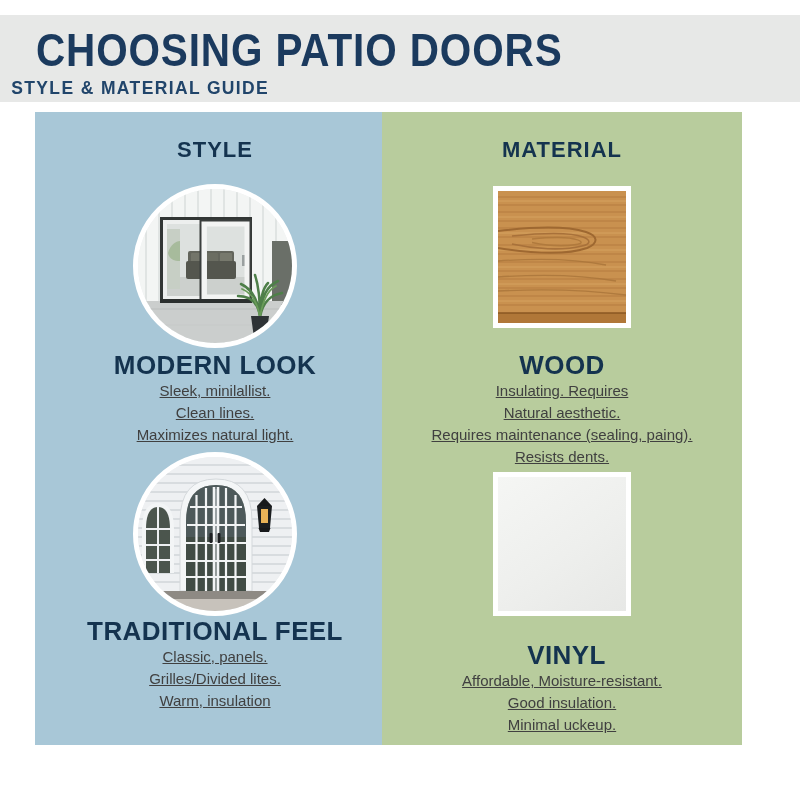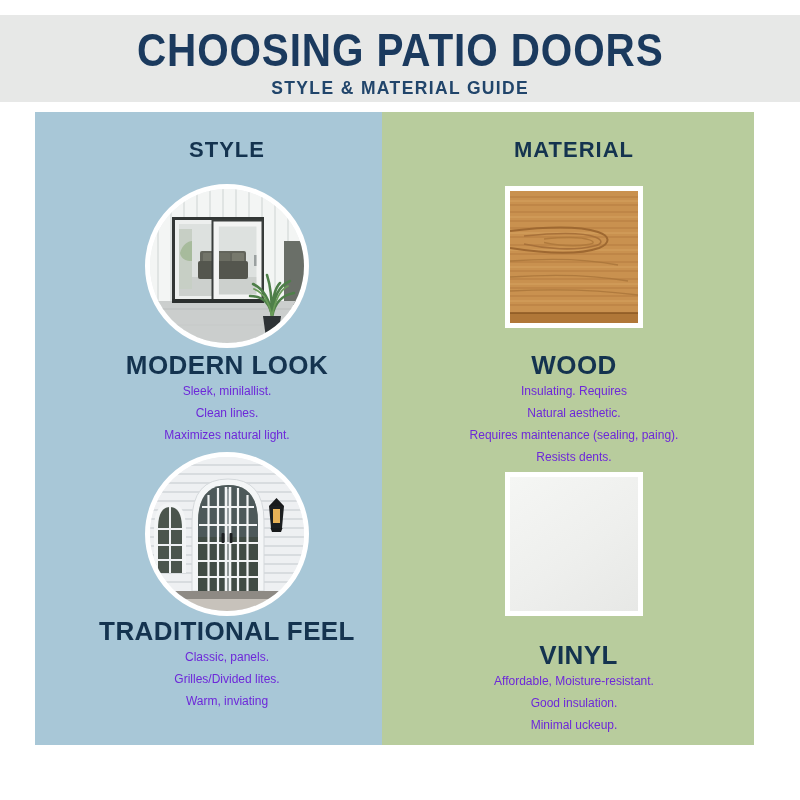--- a/index.html
+++ b/index.html
@@ -1,33 +1,33 @@
 <!DOCTYPE html>
 <html><head>
 <meta charset="utf-8">
 <style>
   html,body{margin:0;padding:0;}
   body{width:800px;height:800px;background:#ffffff;font-family:"Liberation Sans",sans-serif;}
   .page{position:relative;width:800px;height:800px;background:#ffffff;overflow:hidden;}
 
   
-  .header-band{position:absolute;left:0;top:15px;width:800px;height:87px;background:#e7e8e7;text-align:center;}
+  .header-band{position:absolute;left:0;top:15px;width:800px;height:87px;background:#e7e8e7;text-align:left;}
   .main-title{margin-top:11px;font-size:46px;line-height:48px;font-weight:bold;color:#1b3a5e;letter-spacing:1px;}
   .subtitle{margin-top:4px;font-size:19px;line-height:20px;font-weight:bold;color:#21456b;letter-spacing:1.5px;}
   .condensed{display:inline-block;transform:scaleX(0.88);transform-origin:center;white-space:nowrap;}
   .condensed-lite{display:inline-block;transform:scaleX(0.92);transform-origin:center;white-space:nowrap;}
 
   
-  .panel{position:absolute;top:112px;width:360px;height:633px;display:flex;flex-direction:column;align-items:center;padding-left:12px;}
+  .panel{position:absolute;top:112px;width:360px;height:633px;display:flex;flex-direction:column;align-items:center;}
   .panel-style{left:35px;background:#a8c7d7;}
   .panel-material{left:382px;background:#b8cc9d;}
   .col-title{margin-top:26px;font-size:22px;line-height:24px;font-weight:bold;color:#14334f;letter-spacing:1px;}
   .section-heading{font-size:26px;line-height:26px;font-weight:bold;color:#14334f;letter-spacing:0.4px;}
   .body-text{margin-top:2px;text-align:center;}
-  .body-line{font-size:12px;line-height:22px;color:#6d28d9;}
+  .body-line{font-size:15px;line-height:22px;color:#404040;text-decoration:underline;}
 
   
   .photo-circle{width:154px;height:154px;border-radius:50%;border:5px solid #ffffff;overflow:hidden;line-height:0;background:#eef0f2;}
   .circle-modern{margin-top:22px;}
   .circle-traditional{margin-top:6px;}
   .heading-modern{margin-top:4px;}
   .heading-traditional{margin-top:2px;}
   .swatch-frame{background:#ffffff;padding:5px;line-height:0;}
   .frame-wood{margin-top:24px;}
   .frame-vinyl{margin-top:4px;}
@@ -116,21 +116,21 @@
         <path d="M120.5 71 L132.5 71 L131 75 L122 75 Z" fill="#17191b"></path>
         <rect y="134" width="154" height="8" fill="#8e8a84"></rect>
         <rect y="142" width="154" height="12" fill="#c7c2bb"></rect>
       </svg>
     </div>
 
     <div class="section-heading heading-traditional">TRADITIONAL FEEL</div>
     <div class="body-text">
       <div class="body-line">Classic, panels.</div>
       <div class="body-line">Grilles/Divided lites.</div>
-      <div class="body-line">Warm, inviating</div>
+      <div class="body-line">Warm, insulation</div>
     </div>
   </div>
 
   <div class="panel panel-material">
     <div class="col-title">MATERIAL</div>
 
     <div class="swatch-frame frame-wood" aria-label="wood-grain-swatch">
       <svg viewBox="0 0 128 132" width="128" height="132">
         <rect width="128" height="132" fill="#c9914f"></rect>
         <path d="M0 6H128M0 14H128M0 21H128M0 30H128M0 37H128M0 46H128M0 54H128M0 63H128M0 71H128M0 80H128M0 88H128M0 97H128M0 105H128M0 114H128" stroke="#b67e40" stroke-width="1.4" opacity="0.7"></path>

